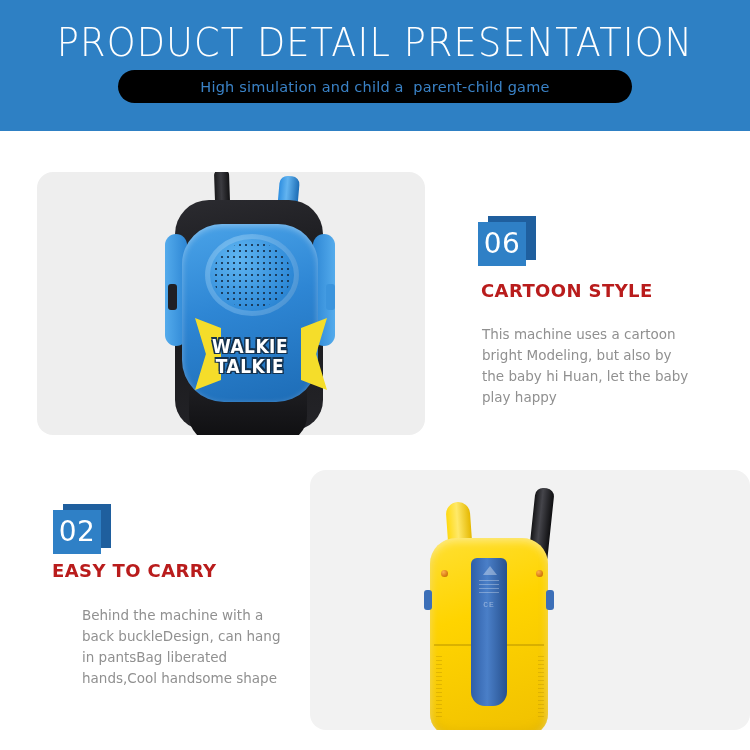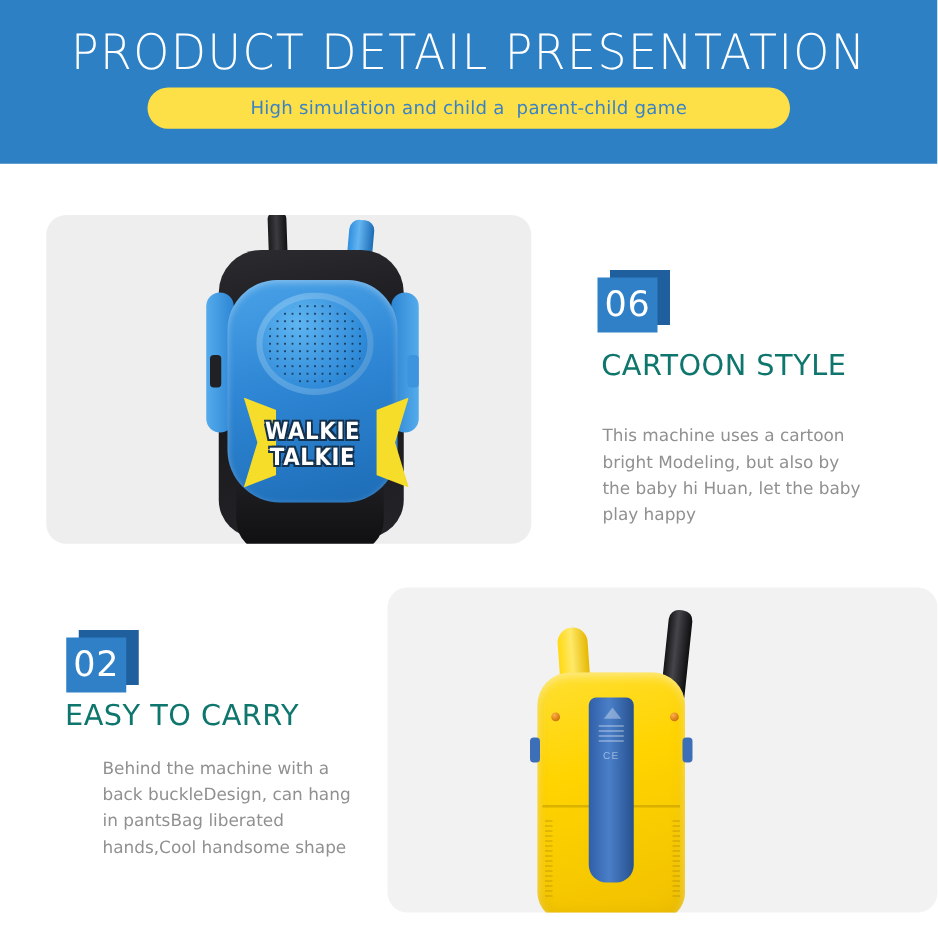--- a/index.html
+++ b/index.html
@@ -36,21 +36,21 @@
     line-height: 46px;
     white-space: nowrap;
     font-family: "DejaVu Sans", sans-serif;
     transform: scaleX(0.94);
   }
   .banner-pill {
     position: absolute;
     left: 118px; top: 70px;
     width: 514px;
     height: 33px;
-    background: #fde047;
+    background: #000000;
     border-radius: 17px;
     display: flex;
     align-items: center;
     justify-content: center;
   }
   .banner-pill-text {
     color: #3a82c6;
     font-size: 14.5px;
     font-weight: 400;
     letter-spacing: 0.2px;
@@ -239,21 +239,21 @@
     width: 20px; height: 16px;
     background-image: repeating-linear-gradient(180deg, rgba(255,255,255,0.3) 0 1.5px, transparent 1.5px 4px);
   }
   .wt2-clip-ce {
     position: absolute;
     left: 166px; top: 130px;
     width: 26px;
     text-align: center;
     color: rgba(255,255,255,0.45);
     font-size: 8px;
-    font-family: Liberation Sans, sans-serif;
+    font-family: Liberation Mono, monospace;
     letter-spacing: 1px;
   }
   .wt2-btn-l, .wt2-btn-r {
     position: absolute;
     top: 120px;
     width: 8px; height: 20px;
     background: #3c6fb8;
     border-radius: 3px;
   }
   .wt2-btn-l { left: 114px; }
@@ -301,39 +301,39 @@
     font-size: 28px;
     font-weight: 400;
     font-family: "DejaVu Sans", sans-serif;
     letter-spacing: 0.5px;
     line-height: 1;
   }
 
   
   .sec-heading {
     position: absolute;
-    color: #0f766e;
-    font-size: 23px;
-    font-weight: 400;
+    color: #b91c1c;
+    font-size: 18px;
+    font-weight: 700;
     letter-spacing: 0.4px;
     white-space: nowrap;
     font-family: "DejaVu Sans", sans-serif;
   }
   .sec-body {
     position: absolute;
     color: #909090;
     font-size: 13.5px;
     font-weight: 400;
     line-height: 21px;
     font-family: "DejaVu Sans", sans-serif;
   }
 
   .s1-badge { left: 478px; top: 216px; }
   .s1-heading { left: 481px; top: 280px; }
-  .s1-body { left: 482px; top: 339px; width: 208px; }
+  .s1-body { left: 482px; top: 324px; width: 208px; }
 
   .s2-badge { left: 53px; top: 496px; margin-top: 8px; }
   .s2-heading { left: 52px; top: 560px; }
   .s2-body { left: 75px; top: 605px; width: 215px; margin-left: 7px; }
 </style>
 </head>
 <body>
 
 <div class="banner">
   <div class="banner-title">PRODUCT DETAIL PRESENTATION</div>

